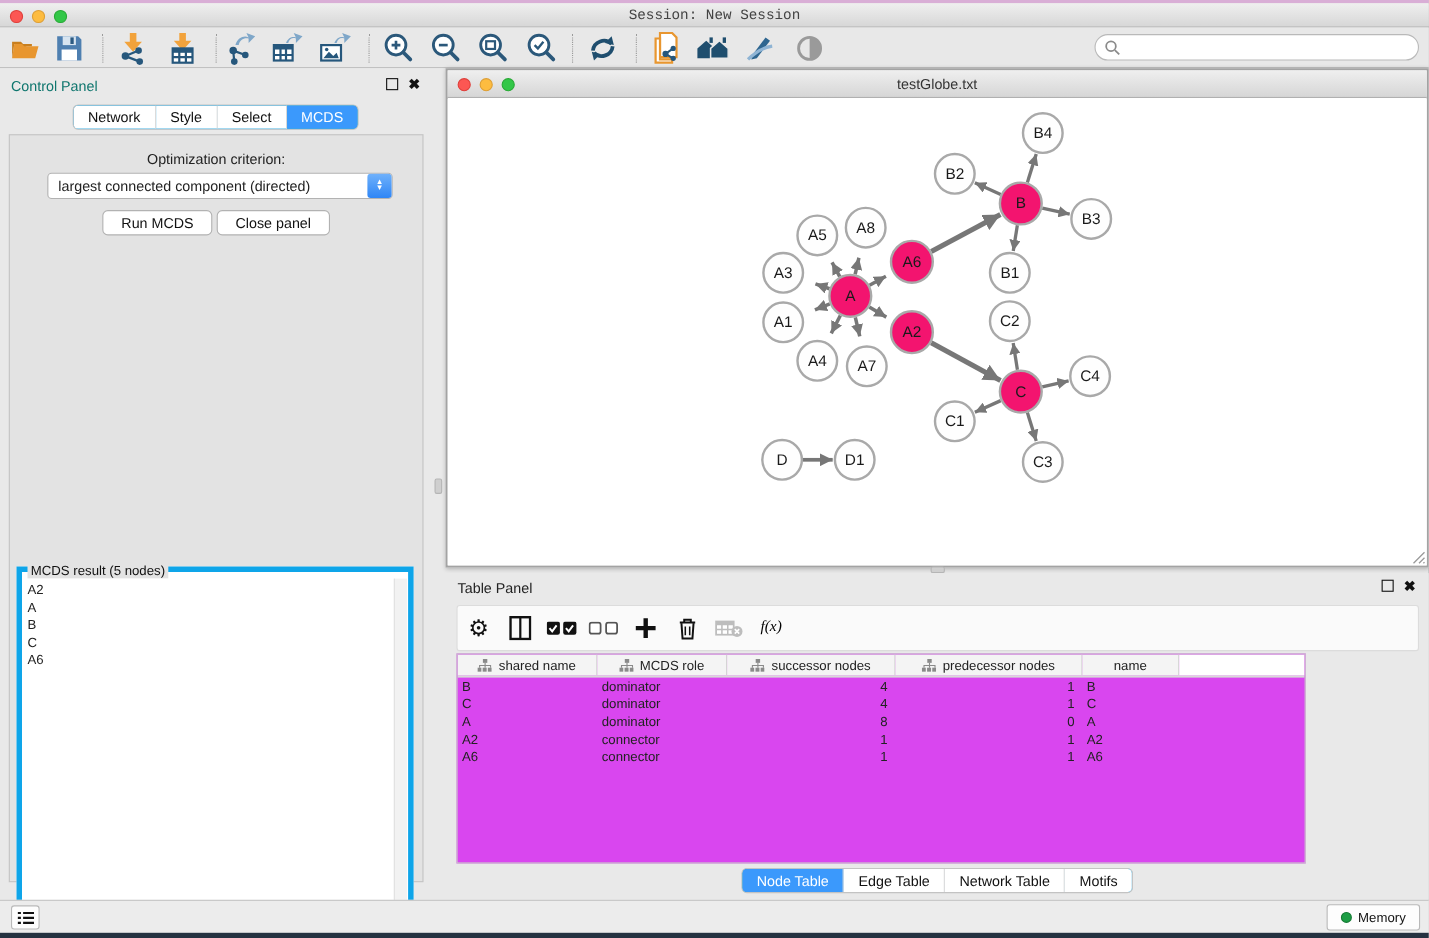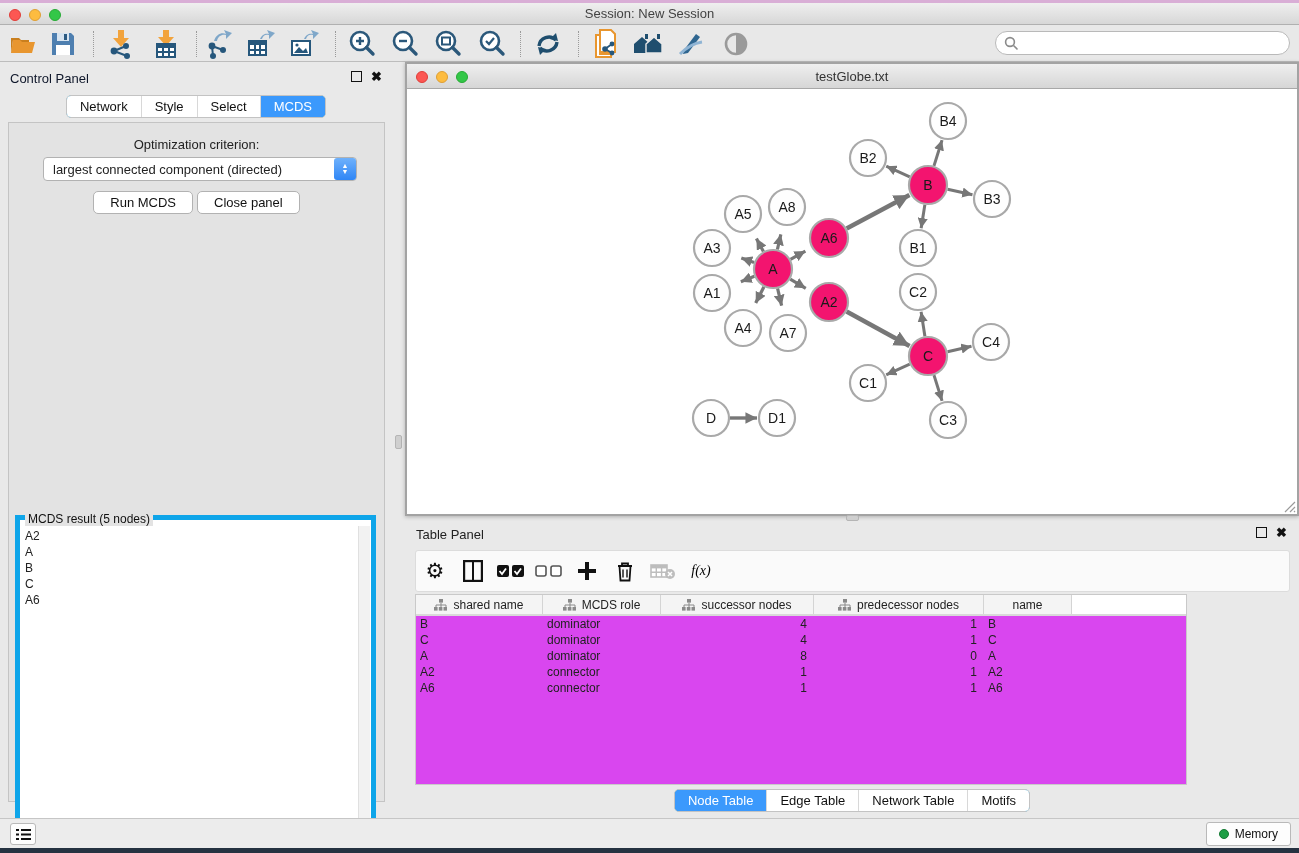--- a/index.html
+++ b/index.html
@@ -7,21 +7,21 @@
   .screen{position:relative;width:1299px;height:853px;overflow:hidden;
           font-family:"Liberation Sans",sans-serif;background:#E9E9E9;color:#222;}
   .abs{position:absolute;}
 
   
   .strip-top{left:0;top:0;width:1299px;height:3px;background:#d9aed6;}
   .strip-bottom{left:0;top:848px;width:1299px;height:5px;background:#253241;}
 
   
   .titlebar{left:0;top:3px;width:1299px;height:22px;
-    background:linear-gradient(#efefef,#d7d7d7);border-bottom:1px solid #b0b0b0;}
+    background:linear-gradient(#efefef,#d7d7d7);border-bottom:1px solid #b0b0b0;font-family:Liberation Mono, monospace;}
   .titlebar .title{position:absolute;left:0;right:0;top:3px;text-align:center;
     font-size:13px;color:#434343;}
   .lights{position:absolute;top:6px;display:flex;gap:8px;}
   .light{width:12px;height:12px;border-radius:50%;}
   .light.red{background:#fc5753;border:1px solid #df3e39;}
   .light.yellow{background:#fdbc40;border:1px solid #de9f34;}
   .light.green{background:#33c748;border:1px solid #27aa35;}
 
   
   .toolbar{left:0;top:25px;width:1299px;height:37px;background:#e8e8e8;
@@ -31,21 +31,21 @@
   .tb-sep{position:absolute;top:6px;height:26px;width:0;
     border-left:1px dotted #9a9a9a;}
   .searchbox{position:absolute;left:995px;top:6px;width:295px;height:24px;
     background:#fff;border:1px solid #b9b9b9;border-radius:12px;
     display:flex;align-items:center;padding-left:8px;}
   .searchbox input{border:none;outline:none;flex:1;font-size:12px;background:transparent;
     font-family:"Liberation Sans",sans-serif;}
 
   
   .cpanel{left:0;top:62px;width:392px;height:756px;background:#e9e9e9;}
-  .cp-title{position:absolute;left:10px;top:9px;font-size:13px;color:#0f172a;}
+  .cp-title{position:absolute;left:10px;top:9px;font-size:13px;color:#0f766e;}
   .panel-btns{position:absolute;top:9px;display:flex;gap:9px;align-items:center;}
   .float-btn{width:11px;height:11px;border:1.5px solid #111;background:transparent;}
   .close-btn{font-size:13px;font-weight:bold;color:#111;line-height:11px;}
   .cp-tabs{position:absolute;left:0;right:0;top:33px;display:flex;justify-content:center;}
   .tabgroup{display:flex;border:1px solid #c3c3c3;border-radius:5px;overflow:hidden;
     background:#0ea5e9;}
   .tab{padding:3px 13px;font-size:13px;color:#111;background:#fff;
     border-right:1px solid #d8d8d8;}
   .tab:last-child{border-right:none;}
   .tab.active{background:#3B99FC;color:#fff;}

